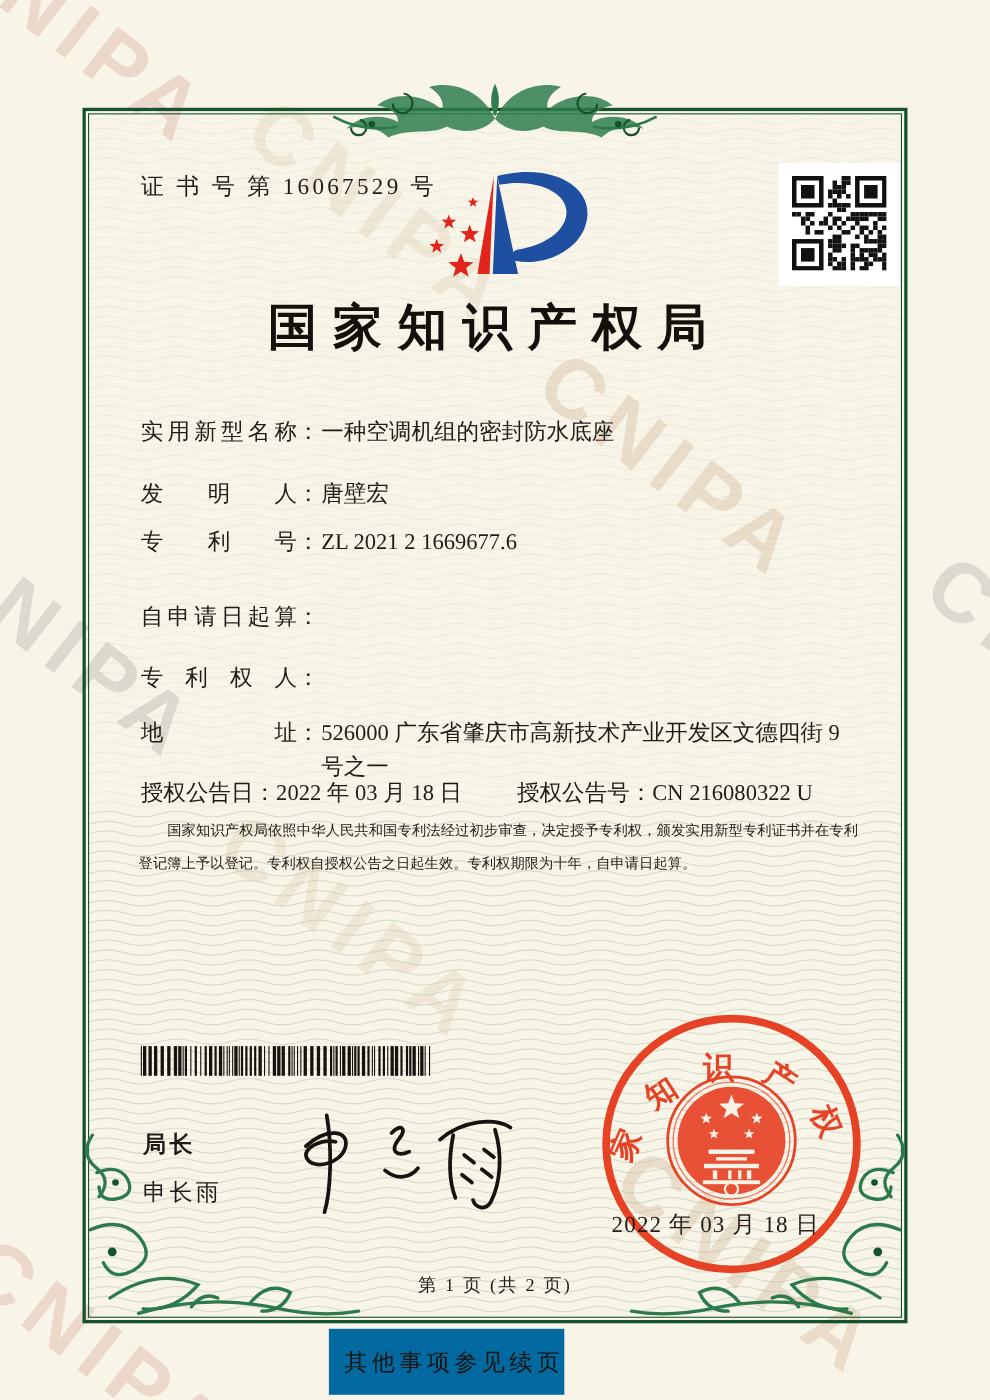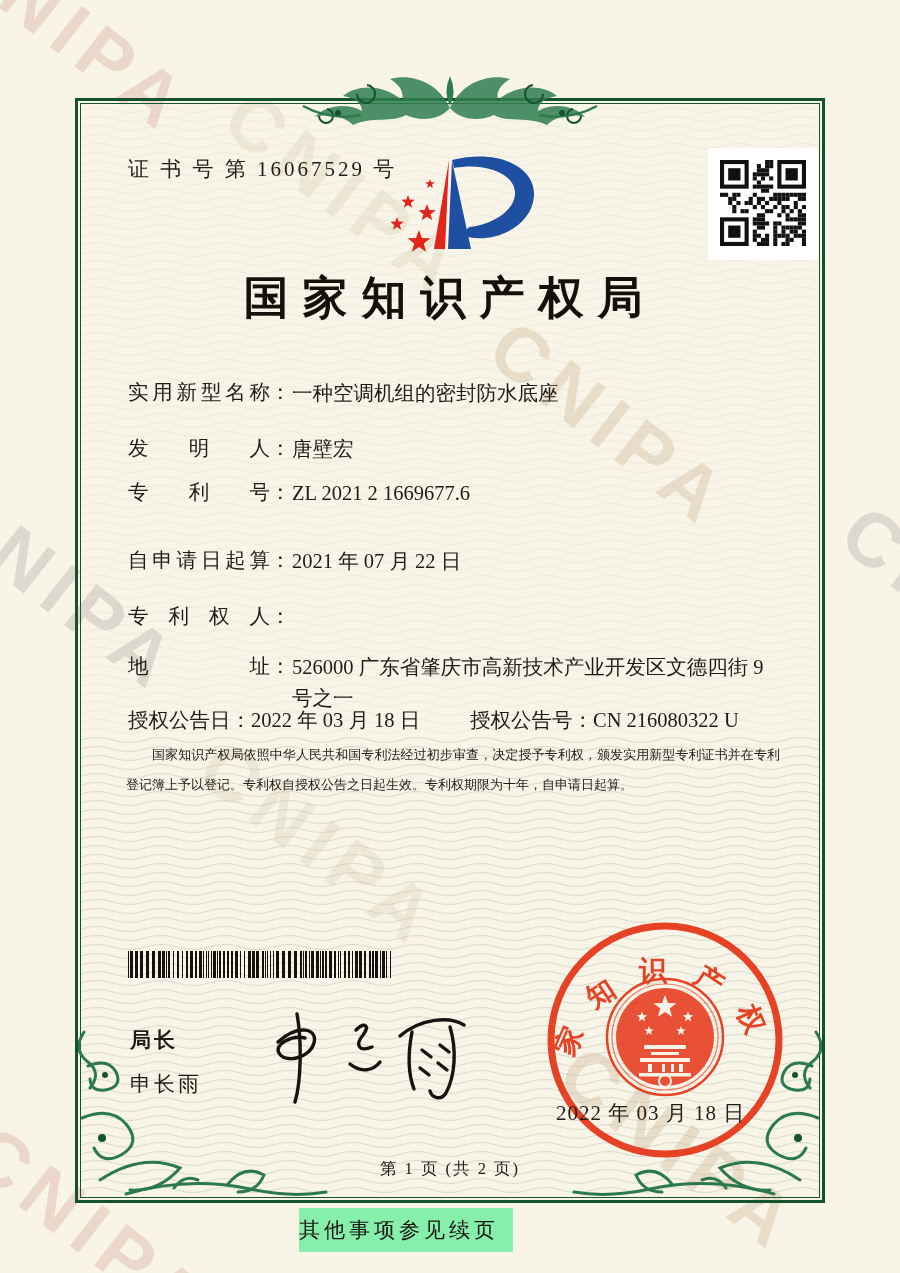--- a/index.html
+++ b/index.html
@@ -64,22 +64,22 @@
   .seal{left:543px;top:918px;z-index:5;opacity:.95;}
   .seal-date{
     left:556px;top:1099px;width:230px;font-size:21px;letter-spacing:1px;
     color:#241d16;z-index:6;white-space:nowrap;
   }
   .page-footer{
     left:0;top:1158px;width:900px;text-align:center;
     font-size:16.5px;letter-spacing:2px;z-index:5;
   }
   .cont-box{
-    left:299px;top:1208px;width:214px;height:44px;background:#86efac;
-    display:flex;align-items:center;justify-content:flex-start;z-index:5;
+    left:299px;top:1208px;width:214px;height:60px;background:#0369a1;
+    display:flex;align-items:center;justify-content:flex-end;z-index:5;
   }
   .cont-text{font-size:21px;letter-spacing:4px;color:#17130e;}
   .ornament{z-index:3;}
 </style>
 </head>
 <body>
 
 <div class="wm wm-pink" style="left:-70px;top:-14px">CNIPA</div>
 <div class="wm wm-pink" style="left:820px;top:-30px">CNIPA</div>
 <div class="wm wm-faint" style="left:205px;top:150px">CNIPA</div>
@@ -434,21 +434,20 @@
     <span class="fvalue">唐壁宏</span>
 </div>
 <div class="abs frow" style="top:478px">
   <span class="flabel">专利号</span>
     <span class="fcolon">：</span>
     <span class="fvalue">ZL 2021 2 1669677.6</span>
 </div>
 <div class="abs frow" style="top:546px">
   <span class="flabel">自申请日起算</span>
     <span class="fcolon">：</span>
-    <span class="fvalue">2021 年 07 月 22 日</span>
 </div>
 <div class="abs frow" style="top:602px">
   <span class="flabel">专利权人</span>
     <span class="fcolon">：</span>
 </div>
 <div class="abs frow" style="top:652px">
   <span class="flabel">地址</span>
     <span class="fcolon">：</span>
     <span class="fvalue">526000 广东省肇庆市高新技术产业开发区文德四街 9 号之一</span>
 </div>

